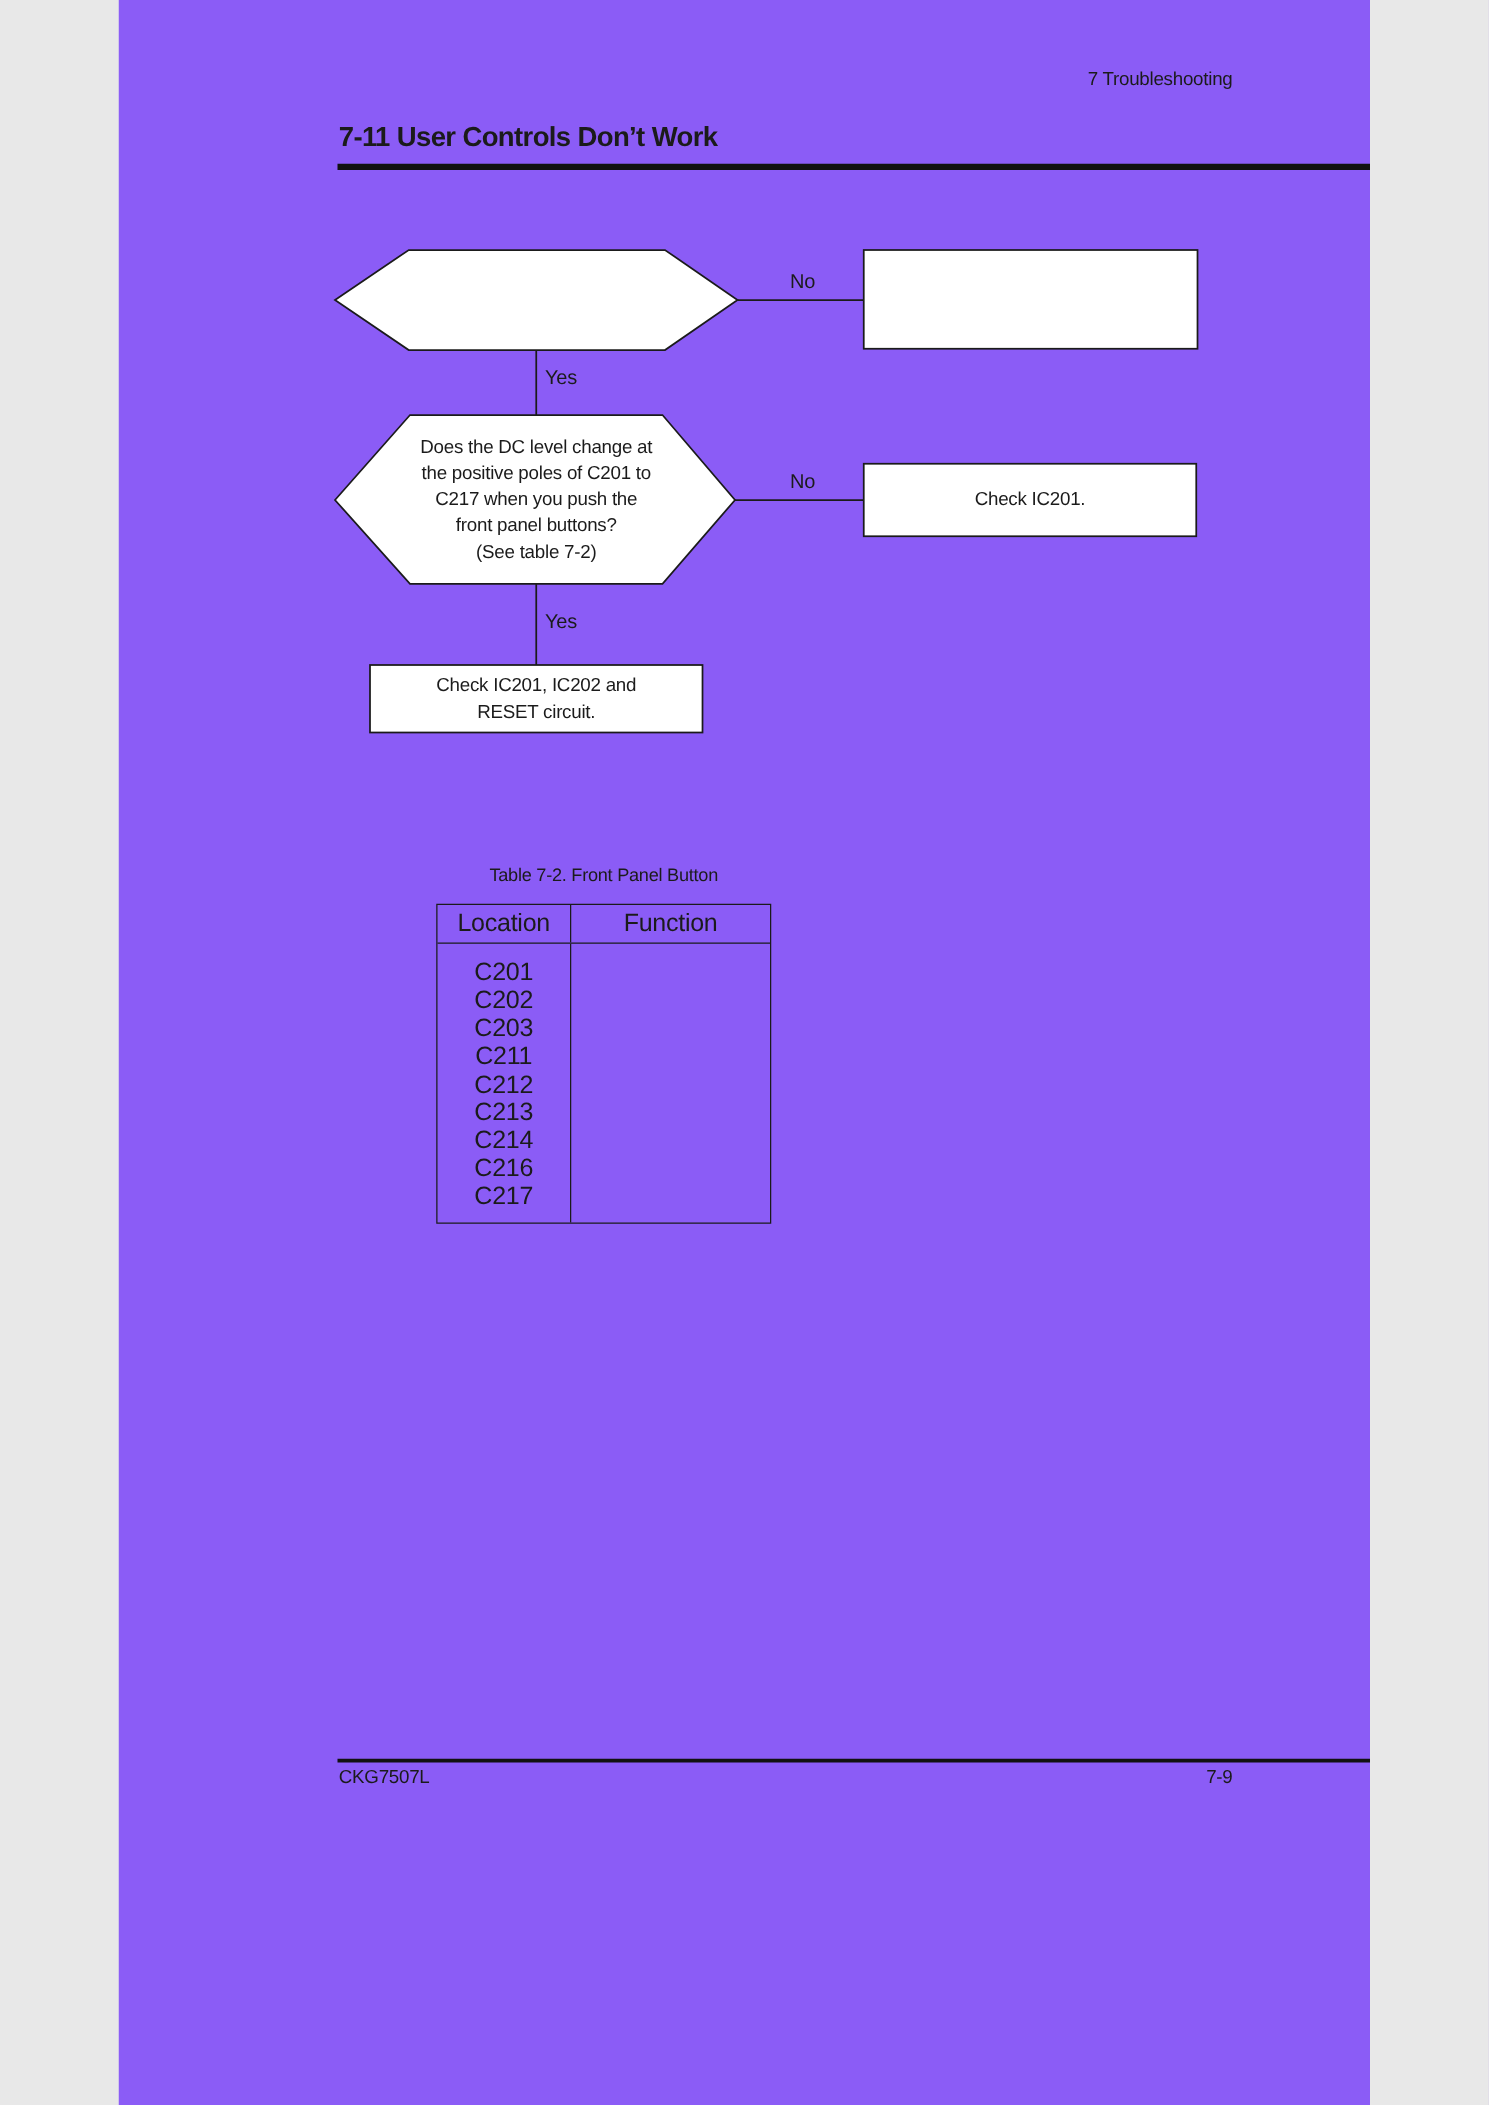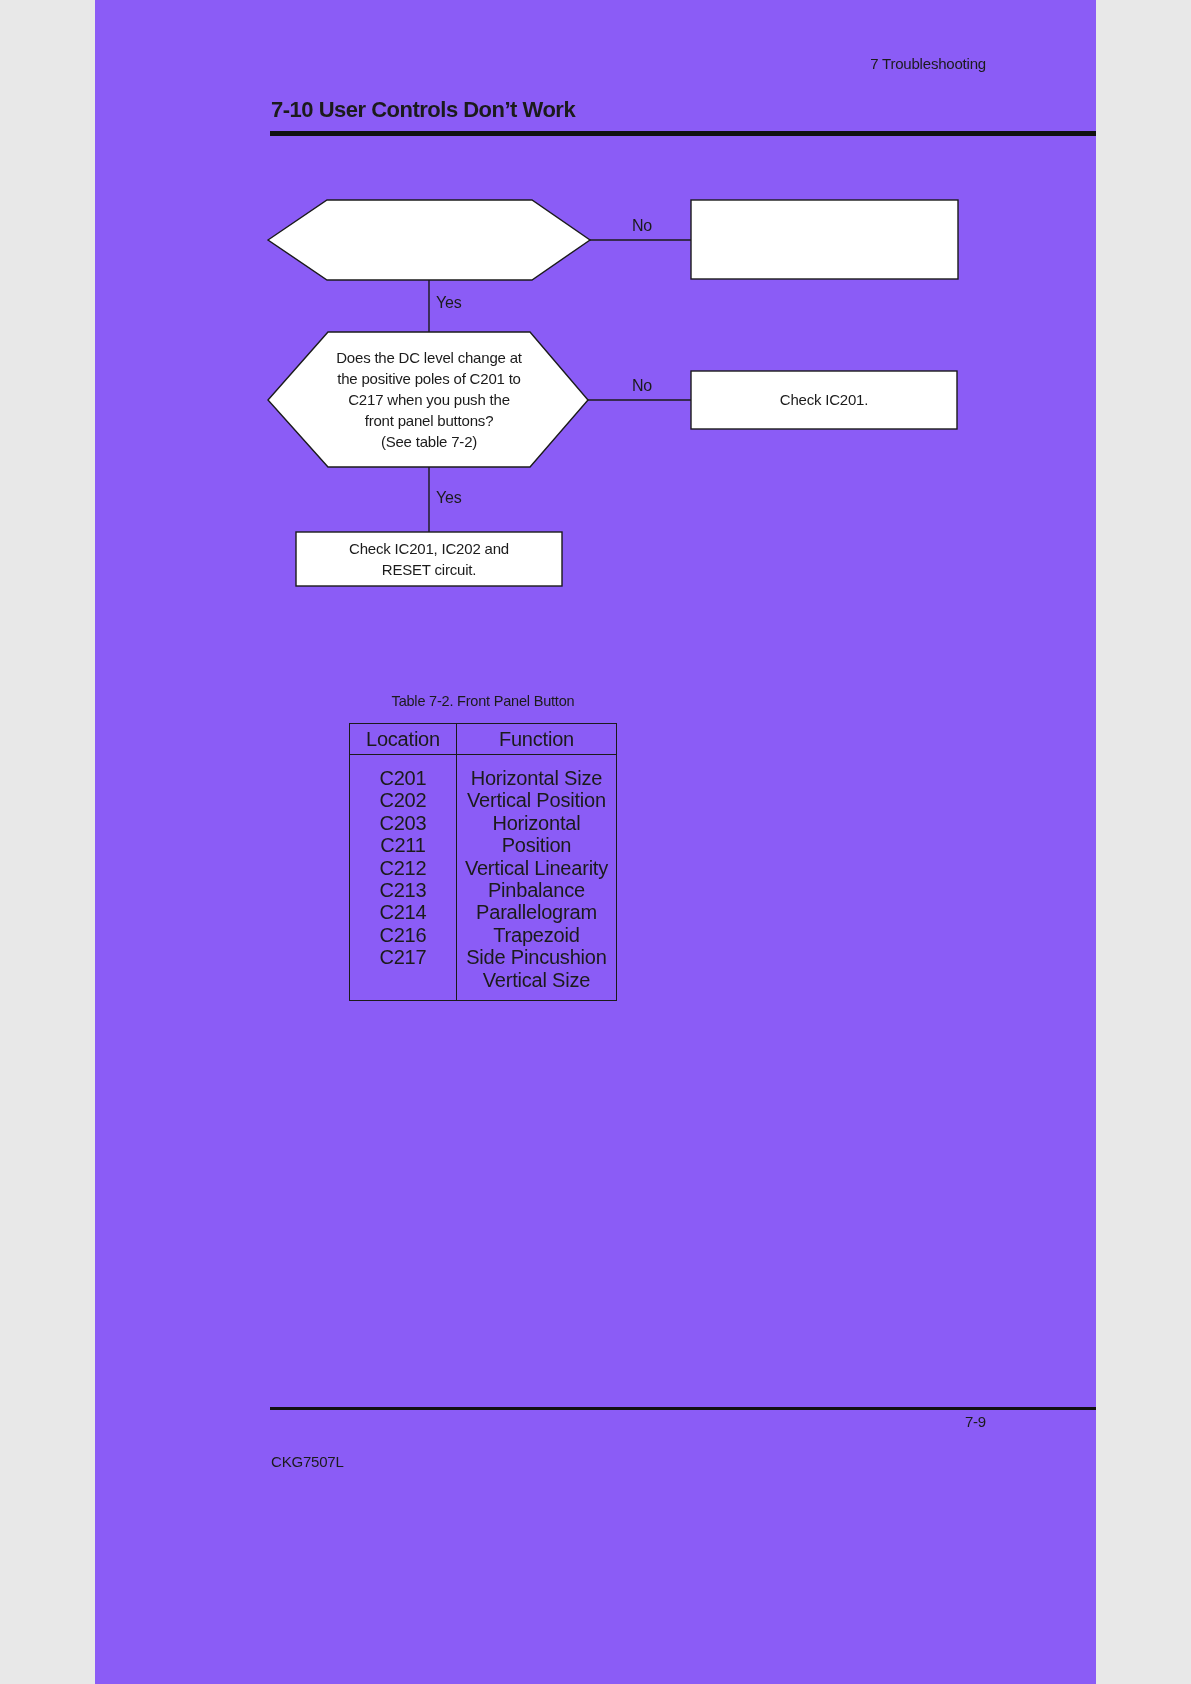--- a/index.html
+++ b/index.html
@@ -61,31 +61,31 @@
     padding:12px 0 9px 0;
     line-height:22.4px;
     text-align:center;
   }
   .ftable .c-loc{width:107px;border-right:1.4px solid #1b1b1b;}
   .ftable .c-fn{width:159.2px;}
   .footer-rule{
     top:1407px;left:175px;width:906px;height:3px;
     background:#111;
   }
-  .footer-left{top:1413px;left:176px;font-size:15px;letter-spacing:-0.2px;margin-top:40px;}
+  .footer-left{top:1413px;left:176px;font-size:15px;letter-spacing:-0.2px;}
   .footer-right{top:1413px;right:110px;font-size:15px;letter-spacing:-0.2px;text-align:right;}
 </style>
 </head>
 <body>
 
 <div class="page">
 
   <div class="abs running-header">7 Troubleshooting</div>
 
-  <div class="abs page-title">7-10 User Controls Don’t Work</div>
+  <div class="abs page-title">7-11 User Controls Don’t Work</div>
   <div class="abs title-rule"></div>
 
   <svg class="abs flow-svg" width="1191" height="620" viewBox="0 0 1191 620" fill="none" stroke="#1b1b1b" stroke-width="1.4">
 
     <line x1="495" y1="240" x2="596" y2="240"></line>
     <line x1="334" y1="280" x2="334" y2="332"></line>
     <line x1="493" y1="400" x2="596" y2="400"></line>
     <line x1="334" y1="467" x2="334" y2="532"></line>
 
     <polygon fill="#ffffff" points="173,240 232,200 437,200 495,240 437,280 232,280"></polygon>
@@ -129,31 +129,20 @@
         <div>C201</div>
         <div>C202</div>
         <div>C203</div>
         <div>C211</div>
         <div>C212</div>
         <div>C213</div>
         <div>C214</div>
         <div>C216</div>
         <div>C217</div>
       </div>
-      <div class="col c-fn">
-        <div>Horizontal Size</div>
-        <div>Vertical Position</div>
-        <div>Horizontal Position</div>
-        <div>Vertical Linearity</div>
-        <div>Pinbalance</div>
-        <div>Parallelogram</div>
-        <div>Trapezoid</div>
-        <div>Side Pincushion</div>
-        <div>Vertical Size</div>
-      </div>
     </div>
   </div>
 
   <div class="abs footer-rule"></div>
   <div class="abs footer-left">CKG7507L</div>
   <div class="abs footer-right">7-9</div>
 
 </div>
 
 </body></html>

